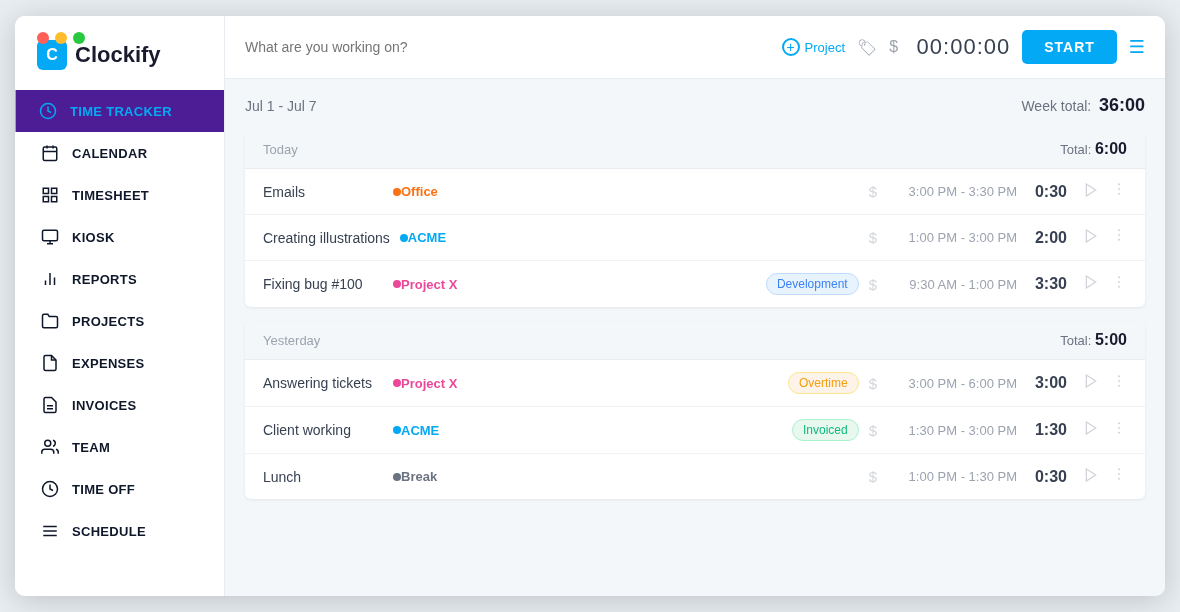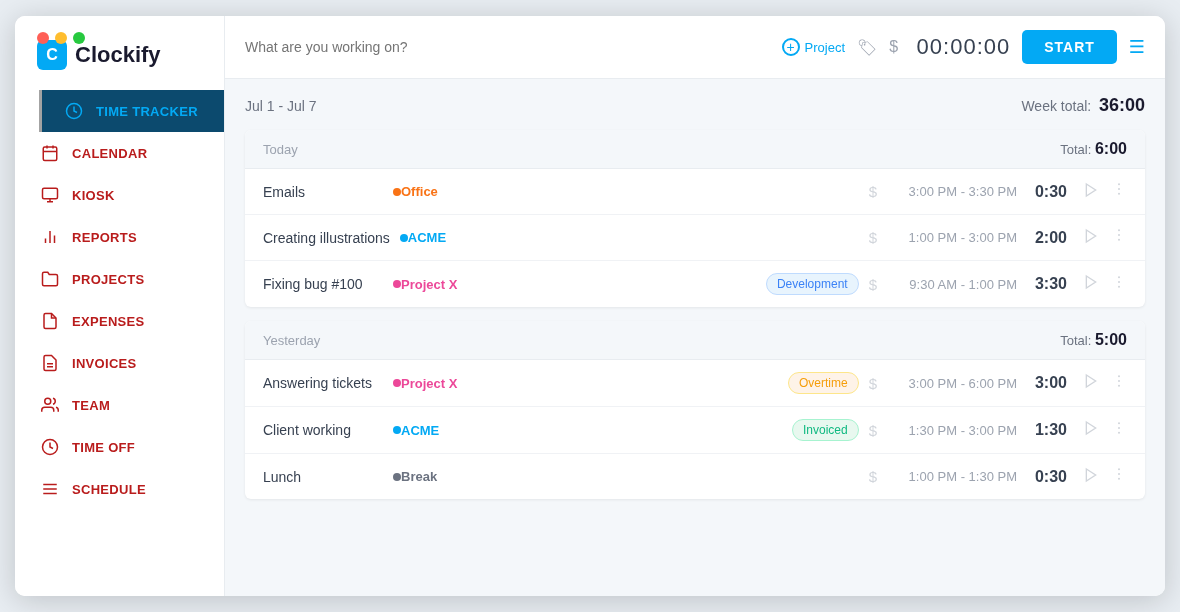--- a/index.html
+++ b/index.html
@@ -67,32 +67,31 @@
       font-size: 22px;
       font-weight: 700;
       color: #1a1a2e;
     }
     .nav-item {
       display: flex;
       align-items: center;
       gap: 12px;
       padding: 11px 22px;
       cursor: pointer;
-      color: #b91c1c;
+      color: #0f172a;
       font-size: 13px;
       font-weight: 600;
       letter-spacing: 0.3px;
       border-left: 3px solid transparent;
       transition: background 0.15s;
     }
     .nav-item.active {
       color: #03a9f4;
-      background: #0c4a6e;
-      border-left: 3px solid #a3a3a3;
-      margin-left: 24px;
+      background: #4c1d95;
+      border-left: 1px solid #a3a3a3;
     }
     .nav-icon {
       width: 20px;
       height: 20px;
       display: flex;
       align-items: center;
       justify-content: center;
       font-size: 16px;
       flex-shrink: 0;
     }
@@ -329,20 +328,31 @@
           <div class="nav-item">
             <span class="nav-icon">
               <svg width="18" height="18" viewBox="0 0 24 24" fill="none" stroke="currentColor" stroke-width="2">
                 <rect x="3" y="4" width="18" height="18" rx="2"></rect>
                 <line x1="16" y1="2" x2="16" y2="6"></line>
                 <line x1="8" y1="2" x2="8" y2="6"></line>
                 <line x1="3" y1="10" x2="21" y2="10"></line>
               </svg>
             </span>
             <span>CALENDAR</span>
+          </div>
+          <div class="nav-item">
+            <span class="nav-icon">
+              <svg width="18" height="18" viewBox="0 0 24 24" fill="none" stroke="currentColor" stroke-width="2">
+                <rect x="3" y="3" width="7" height="7"></rect>
+                <rect x="14" y="3" width="7" height="7"></rect>
+                <rect x="3" y="14" width="7" height="7"></rect>
+                <rect x="14" y="14" width="7" height="7"></rect>
+              </svg>
+            </span>
+            <span>TIMESHEET</span>
           </div>
           <div class="nav-item">
             <span class="nav-icon">
               <svg width="18" height="18" viewBox="0 0 24 24" fill="none" stroke="currentColor" stroke-width="2">
                 <rect x="2" y="3" width="20" height="14" rx="2"></rect>
                 <line x1="8" y1="21" x2="16" y2="21"></line>
                 <line x1="12" y1="17" x2="12" y2="21"></line>
               </svg>
             </span>
             <span>KIOSK</span>

